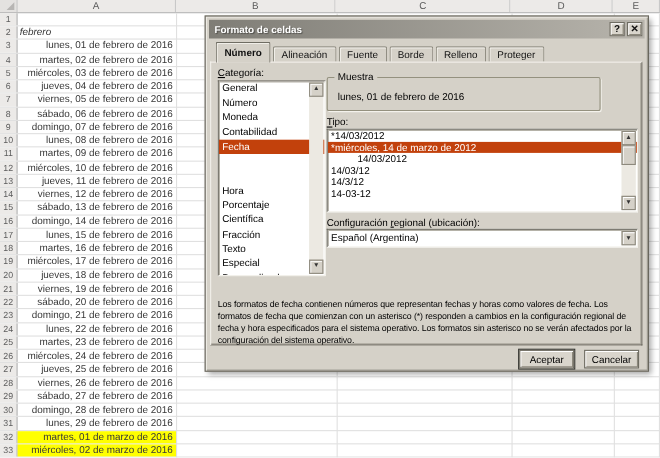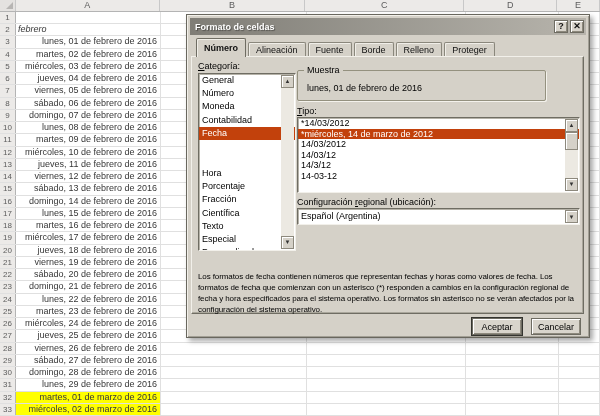--- a/index.html
+++ b/index.html
@@ -264,22 +264,22 @@
 
       <div class="listbox sunken" style="left:6px; top:16px; width:98px; height:178px;">
         <div>
             <div class="lb-item" style="height: 13.2px; line-height: 13.2px;">General</div>
             <div class="lb-item" style="height: 13.2px; line-height: 13.2px;">Número</div>
             <div class="lb-item" style="height: 13.2px; line-height: 13.2px;">Moneda</div>
             <div class="lb-item" style="height: 13.2px; line-height: 13.2px;">Contabilidad</div>
             <div class="lb-item sel" style="height: 13.2px; line-height: 13.2px;">Fecha</div>
             <div class="lb-item" style="height: 13.2px; line-height: 13.2px; margin-top: 27px;">Hora</div>
             <div class="lb-item" style="height: 13.2px; line-height: 13.2px;">Porcentaje</div>
+            <div class="lb-item" style="height: 13.2px; line-height: 13.2px;">Científica</div>
             <div class="lb-item" style="height: 13.2px; line-height: 13.2px;">Fracción</div>
-            <div class="lb-item" style="height: 13.2px; line-height: 13.2px;">Científica</div>
             <div class="lb-item" style="height: 13.2px; line-height: 13.2px;">Texto</div>
             <div class="lb-item" style="height: 13.2px; line-height: 13.2px;">Especial</div>
             <div class="lb-item" style="height: 13.2px; line-height: 13.2px;">Personalizada</div>
           </div>
         <div class="sb">
           <div class="sb-btn sb-up">▲</div>
           <div class="sb-btn sb-dn">▼</div>
         </div>
       </div>
 
@@ -287,21 +287,21 @@
         <span class="group-label">Muestra</span>
         <span class="sample-text">lunes, 01 de febrero de 2016</span>
       </div>
 
       <div class="lbl" style="left:105px; top:49px;"><u>T</u>ipo:</div>
 
       <div class="listbox sunken" style="left:105px; top:60px; width:283px; height:76px;">
         <div>
             <div class="lb-item" style="height: 10.5px; line-height: 10.5px;">*14/03/2012</div>
             <div class="lb-item sel" style="height: 10.5px; line-height: 10.5px;">*miércoles, 14 de marzo de 2012</div>
-            <div class="lb-item" style="height: 10.5px; line-height: 10.5px;">14/03/2012</div>
+            <div class="lb-item" style="height: 10.5px; line-height: 10.5px; margin-left: 24px;">14/03/2012</div>
             <div class="lb-item" style="height: 10.5px; line-height: 10.5px;">14/03/12</div>
             <div class="lb-item" style="height: 10.5px; line-height: 10.5px;">14/3/12</div>
             <div class="lb-item" style="height: 10.5px; line-height: 10.5px;">14-03-12</div>
             <div class="lb-item" style="height: 10.5px; line-height: 10.5px; margin-top: 35px;">2012-03-14</div>
           </div>
         <div class="sb">
           <div class="sb-btn sb-up">▲</div>
           <div class="sb-thumb" style="top:13px; height:18px;"></div>
           <div class="sb-btn sb-dn">▼</div>
         </div>

